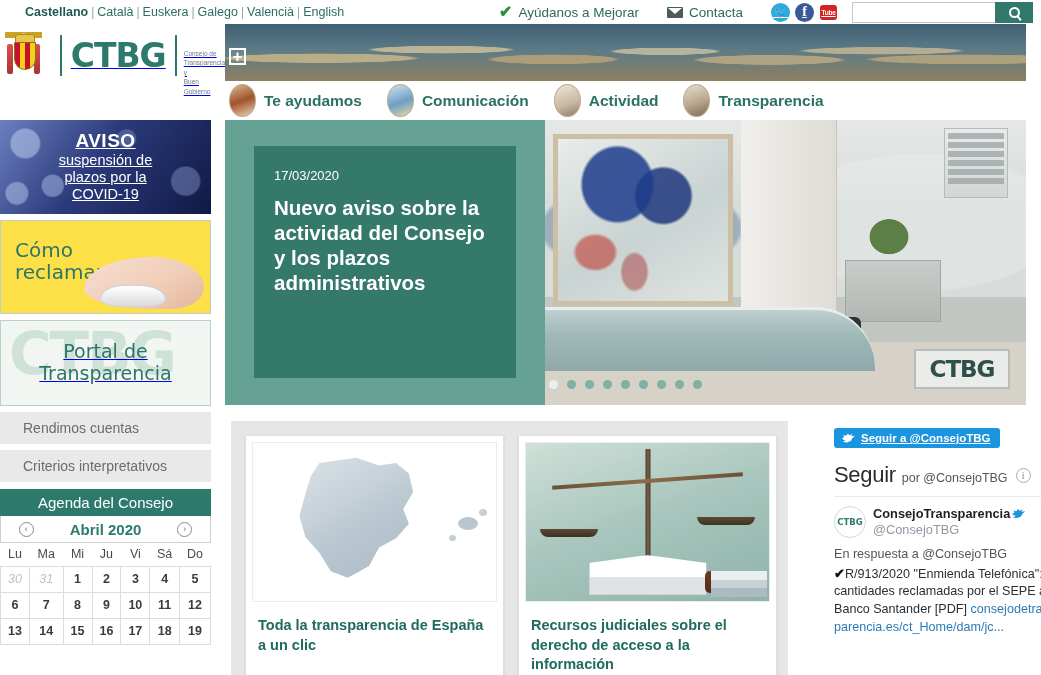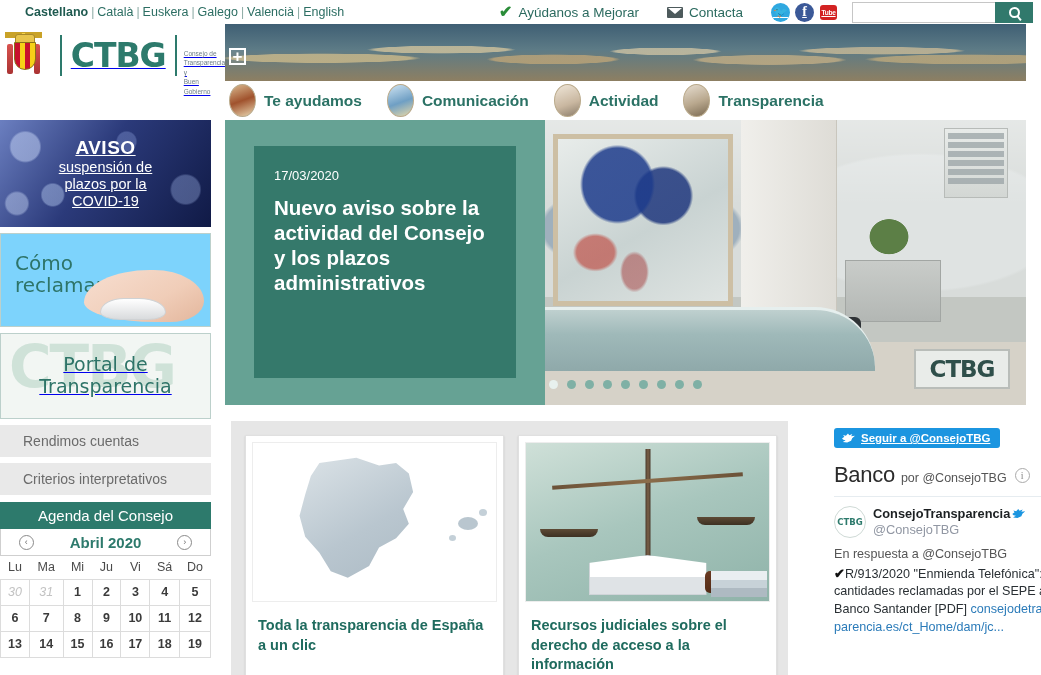--- a/index.html
+++ b/index.html
@@ -141,38 +141,38 @@
   .nav-thumb.n3 { background: linear-gradient(160deg,#efe6d8,#c9b7a0 60%,#8b7d6b); }
   .nav-thumb.n4 { background: linear-gradient(160deg,#cfe4f2,#6f9fc4 55%,#e7d9a8); }
   .nav-thumb.n5 { background: linear-gradient(160deg,#e6ddd0,#b9a88e 55%,#7a6a52); }
   .nav-label { color: #2b7265; font-size: 15.5px; font-weight: bold; white-space: nowrap; }
 
   
   .sidebar { position: absolute; top: 120px; left: 0; width: 211px; }
   .banner { display: block; margin-bottom: 6px; cursor: pointer; position: relative; overflow: hidden; }
 
   .ban-covid {
-    height: 107px;
+    height: 94px;
     background:
       radial-gradient(circle at 12% 25%, rgba(190,205,240,.55) 0 7%, transparent 8%),
       radial-gradient(circle at 25% 70%, rgba(170,190,230,.5) 0 6%, transparent 7%),
       radial-gradient(circle at 8% 78%, rgba(200,215,245,.45) 0 5%, transparent 6%),
       radial-gradient(circle at 60% 20%, rgba(130,150,210,.4) 0 6%, transparent 7%),
       radial-gradient(circle at 88% 65%, rgba(150,170,220,.4) 0 7%, transparent 8%),
       linear-gradient(125deg, #6b7fc0 0%, #2b3a7a 45%, #101a46 100%);
     display: flex; flex-direction: column; align-items: center; justify-content: center;
     color: #fff; text-align: center;
   }
   .ban-covid .l1 { font-size: 19px; font-weight: bold; letter-spacing: .5px; line-height: 1.15; }
   .ban-covid .l2 { font-size: 14.5px; line-height: 1.18; }
   .ban-covid .l3 { font-size: 14.5px; line-height: 1.18; }
   .ban-covid .l4 { font-size: 14.5px; line-height: 1.18; }
 
   .ban-reclamar {
-    height: 94px; background: #7dd3fc; border: 1px solid #bcd0cb;
+    height: 94px; background: #fde047; border: 1px solid #bcd0cb;
     position: relative; overflow: hidden;
   }
   .ban-reclamar .txt {
     position: absolute; left: 14px; top: 18px; color: #2e7468;
     font-size: 20px; line-height: 1.12; font-family: "DejaVu Sans", sans-serif;
   }
   .hand {
     position: absolute; right: 6px; bottom: 4px; width: 120px; height: 52px;
     background: linear-gradient(150deg,#f7ded0 0%, #f0cdb8 60%, #e3b69c 100%);
     border-radius: 55% 42% 28% 60% / 62% 60% 40% 38%;
@@ -669,21 +669,21 @@
     </div>
   </section>
 
 <aside class="twitter">
   <a class="tw-follow" href="#">
     <span class="tw-bird"></span>
     <span>Seguir a @ConsejoTBG</span>
   </a>
 
   <div class="tw-head">
-    <span class="big">Banco</span>
+    <span class="big">Seguir</span>
     <span class="small">por @ConsejoTBG</span>
     <span class="tw-info">i</span>
   </div>
 
   <div class="tw-body">
     <div class="tw-scroll">
       <div class="tw-arrow"></div>
       <div class="tw-thumb"></div>
     </div>
 

